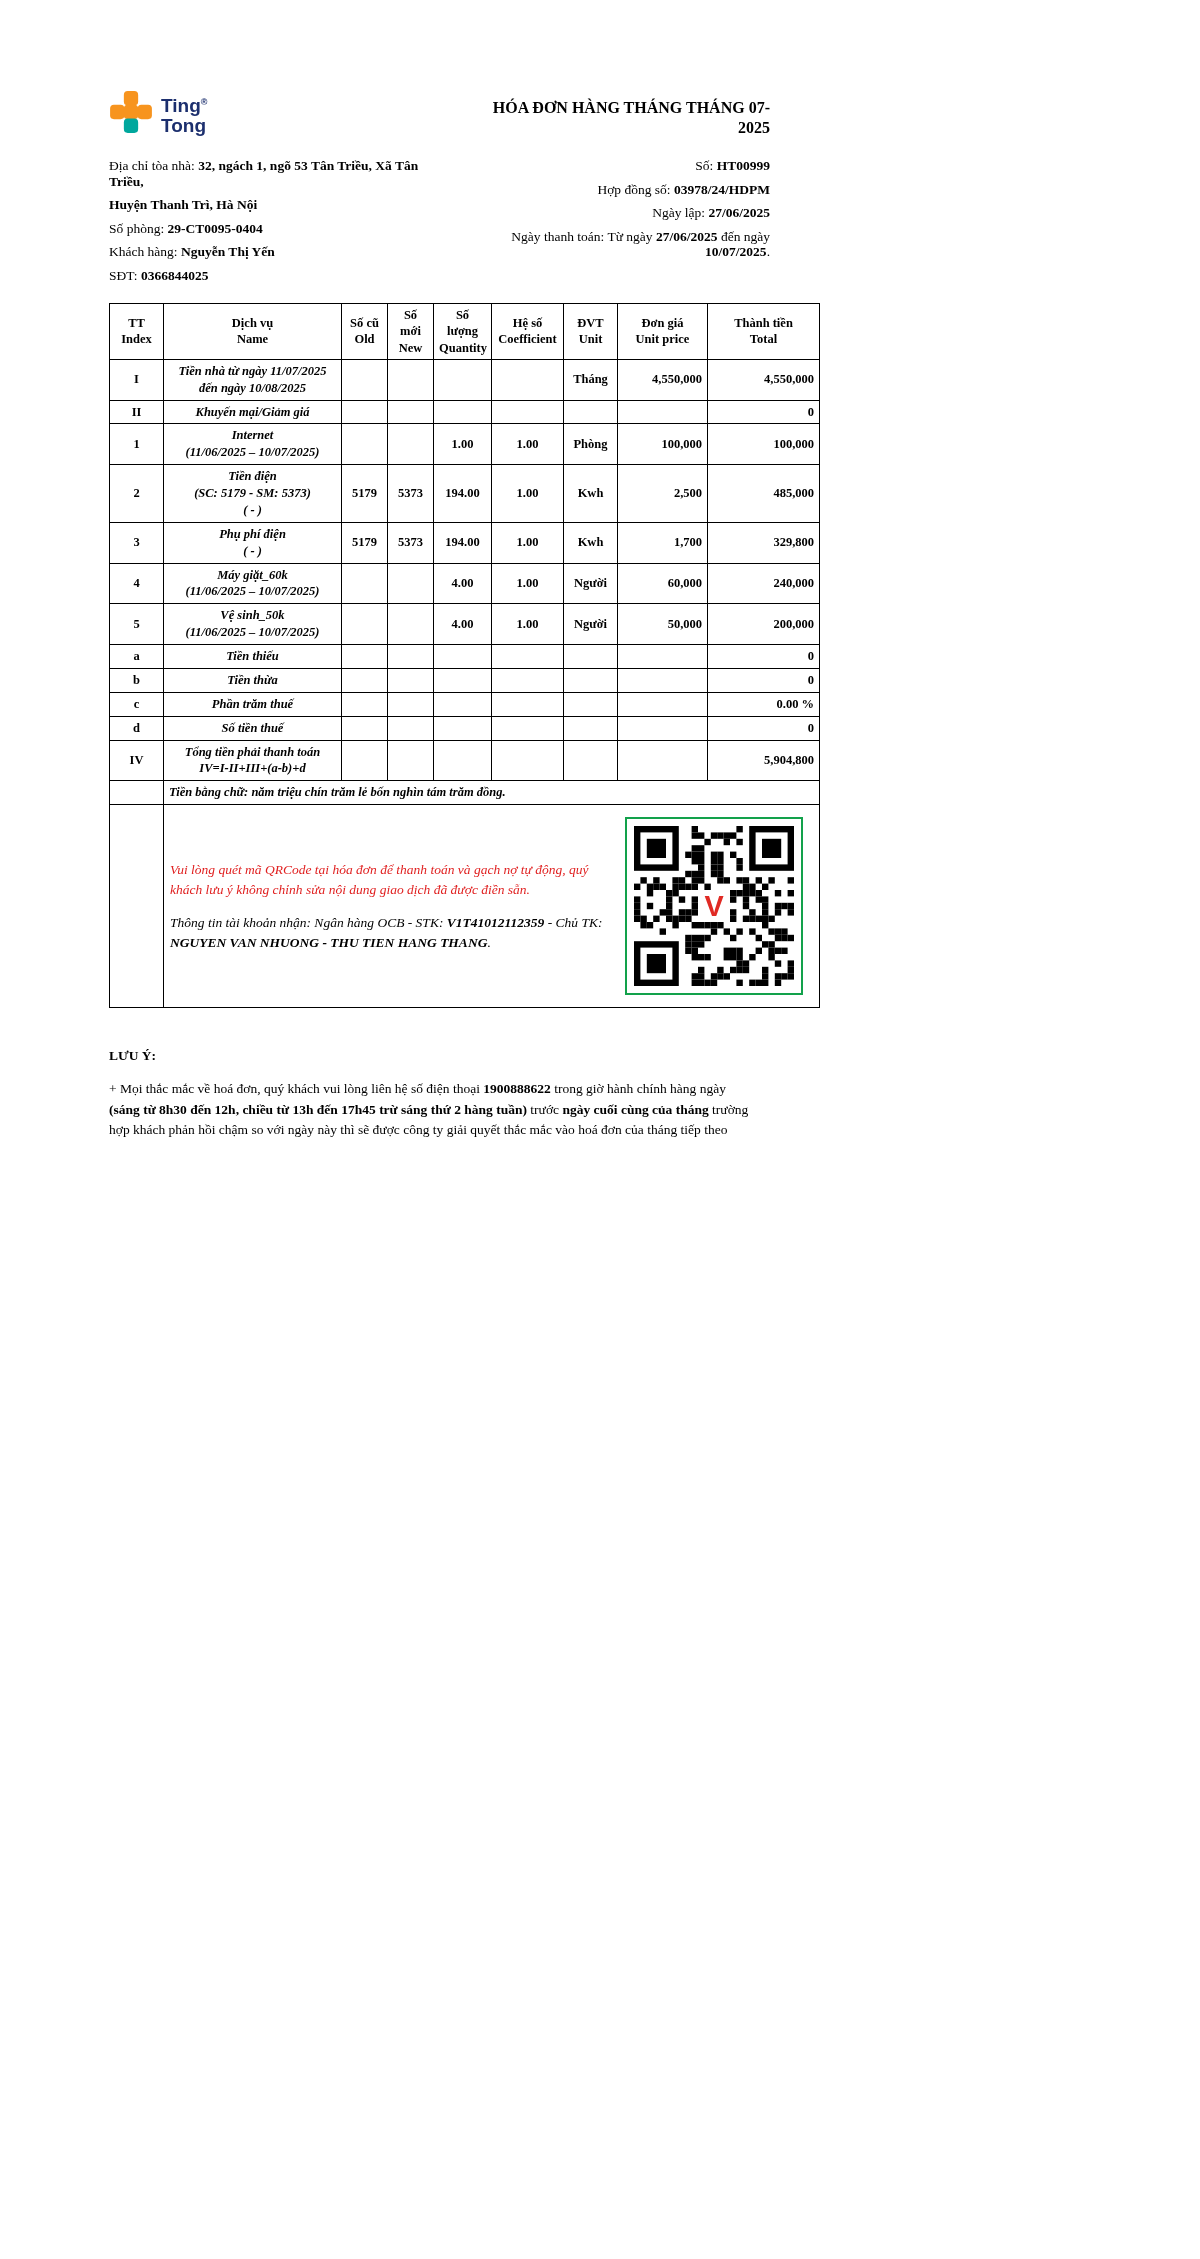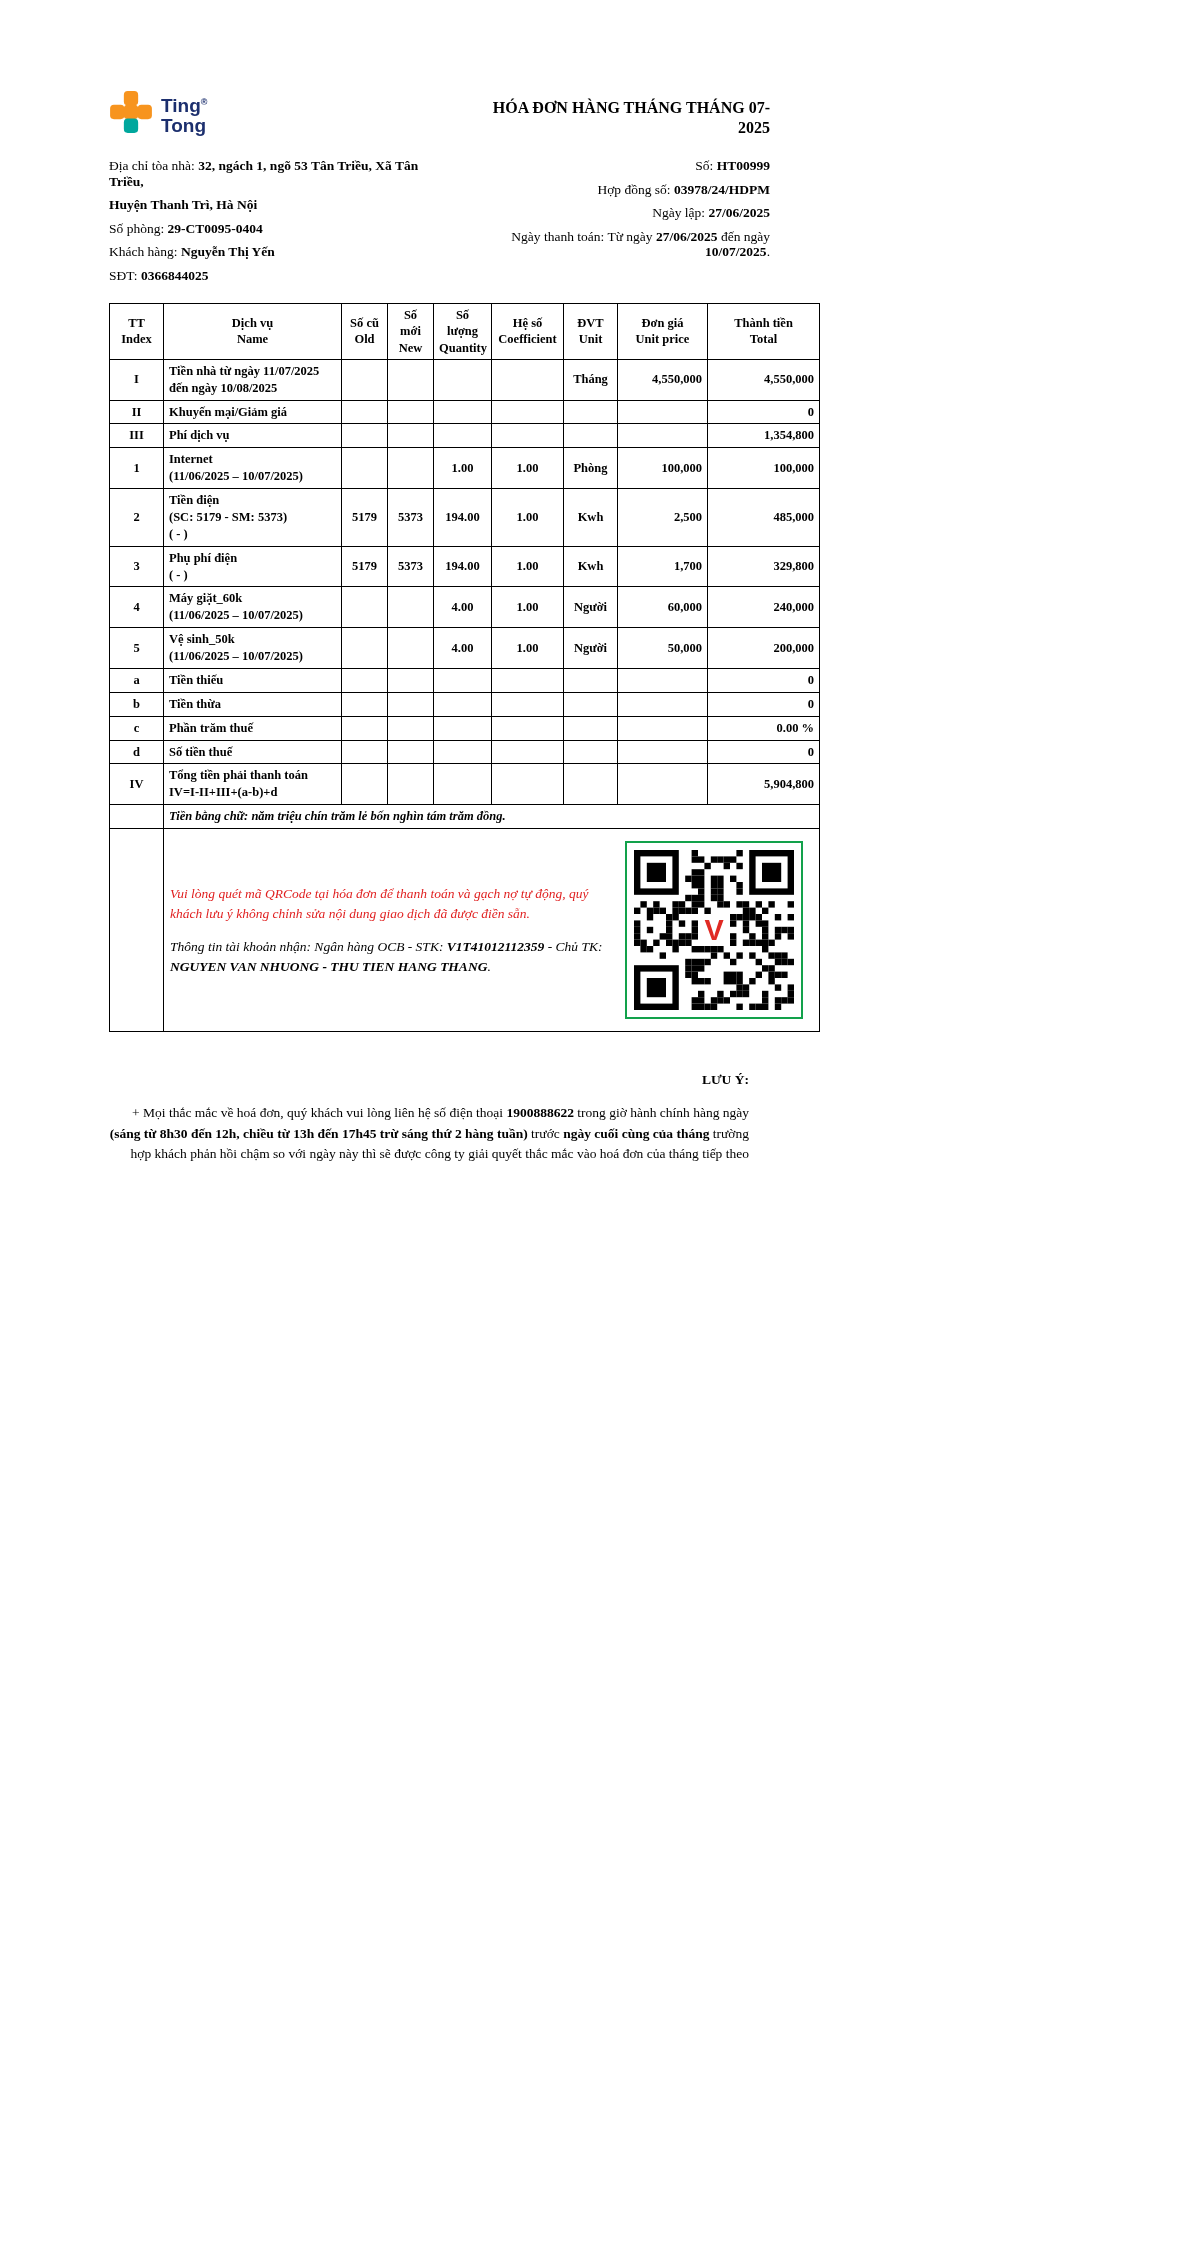--- a/index.html
+++ b/index.html
@@ -39,41 +39,41 @@
   table.invoice {
     border-collapse: collapse; table-layout: fixed;
     width: 711px; margin-top: 12px; font-size: 12.5px;
   }
   table.invoice th, table.invoice td {
     border: 1px solid #000; padding: 3px 5px; vertical-align: middle;
   }
   table.invoice th { white-space: pre-line; text-align: center; line-height: 1.3; font-weight: bold; }
   table.invoice td { font-weight: bold; line-height: 1.35; }
   td.c { text-align: center; }
-  td.l { text-align: left; white-space: pre-line; padding-left: 7px; }
+  td.l { text-align: center; white-space: pre-line; padding-left: 7px; font-style: italic; }
   td.r { text-align: right; padding-right: 7px; }
   td.wcell { font-weight: normal; font-style: italic; padding: 6px 8px; }
   td.wcell .b { font-weight: bold; }
 
   
   .qr-flex {
     display: flex; justify-content: space-between; align-items: center;
     padding: 8px 16px 8px 6px; min-height: 186px;
   }
   .qr-texts { width: 440px; font-size: 13.5px; line-height: 1.45; font-weight: normal; font-style: italic; }
   .red-note { color: #e01f1f; margin: 0 0 14px 0; }
   .account { margin: 0; color: #000; }
   .qr-box {
     border: 2px solid #12a14b; background: #fff; padding: 7px;
     width: 178px; height: 178px; box-sizing: border-box; flex: none;
   }
 
   
   .notes { margin-top: 38px; width: 656px; font-size: 13.5px; line-height: 1.5; }
-  .notes p { margin: 0 16px 13px 0; text-align: right; }
+  .notes p { margin: 0 8px 13px 0; }
 </style>
 </head>
 <body>
 
 <div class="page">
   <div class="content">
 
     <div class="header">
       <div class="logo">
         <span>
@@ -159,31 +159,20 @@
       <tr>
         <td class="c">II</td>
         <td class="l">Khuyến mại/Giảm giá</td>
         <td class="c"></td>
         <td class="c"></td>
         <td class="c"></td>
         <td class="c"></td>
         <td class="c"></td>
         <td class="r"></td>
         <td class="r">0</td>
-      </tr>
-      <tr>
-        <td class="c">III</td>
-        <td class="l">Phí dịch vụ</td>
-        <td class="c"></td>
-        <td class="c"></td>
-        <td class="c"></td>
-        <td class="c"></td>
-        <td class="c"></td>
-        <td class="r"></td>
-        <td class="r">1,354,800</td>
       </tr>
       <tr>
         <td class="c">1</td>
         <td class="l">Internet
 (11/06/2025 – 10/07/2025)</td>
         <td class="c"></td>
         <td class="c"></td>
         <td class="c">1.00</td>
         <td class="c">1.00</td>
         <td class="c">Phòng</td>

